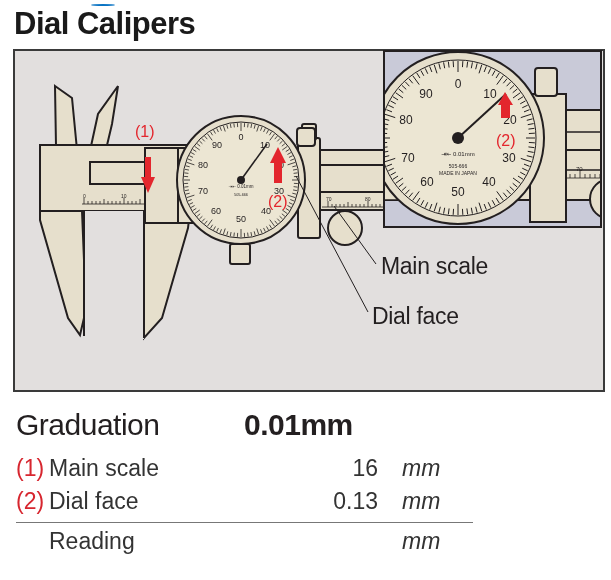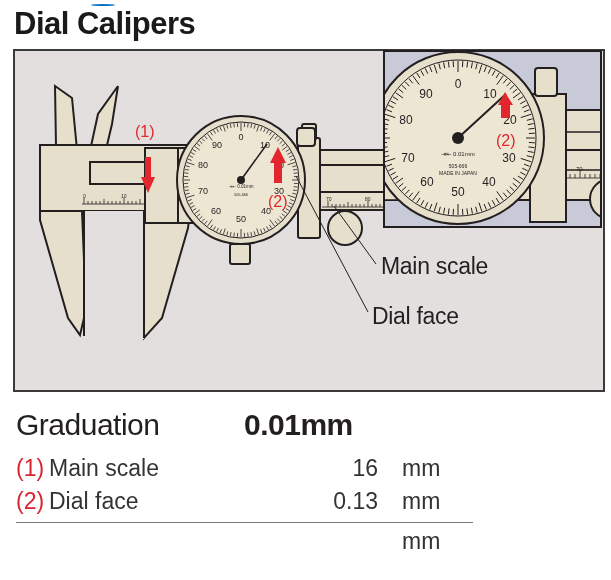--- a/index.html
+++ b/index.html
@@ -10,21 +10,21 @@
   .frame{position:absolute;left:13px;top:49px;width:588px;height:339px;border:2px solid #3a3a3a;background:#e2dfde;box-sizing:content-box;}
   svg.diagram{position:absolute;left:0;top:0;}
   .callout{position:absolute;font-size:23px;color:#231f20;white-space:nowrap;letter-spacing:-0.3px;}
   .table{position:absolute;left:16px;top:400px;width:460px;}
   .grad{position:absolute;left:0;top:8px;font-size:30px;font-weight:normal;color:#231f20;letter-spacing:-0.5px;}
   .grad-val{position:absolute;left:216px;top:8px;font-size:30px;font-weight:bold;color:#231f20;letter-spacing:-0.5px;margin-left:12px;}
   .row{position:absolute;left:0;width:460px;height:32px;font-size:23px;color:#333;}
   .row .num{color:#d7262f;position:absolute;left:0;}
   .row .lbl{position:absolute;left:33px;}
   .row .val{position:absolute;right:98px;text-align:right;}
-  .row .unit{position:absolute;left:386px;}
+  .row .unit{position:absolute;left:386px;font-style:italic;}
   .rule{position:absolute;left:0;top:122px;width:457px;height:1px;background:#777;}
 </style>
 </head>
 <body>
 
 <div class="title">
   <span class="dot"></span>
   <span class="txt">Dial Calipers</span>
 </div>
 
@@ -416,15 +416,16 @@
     <span class="unit">mm</span>
   </div>
   <div class="row" style="top:88px;">
     <span class="num">(2)</span>
     <span class="lbl">Dial face</span>
     <span class="val">0.13</span>
     <span class="unit">mm</span>
   </div>
   <div class="rule"></div>
   <div class="row" style="top:128px;">
+    <span class="lbl">Reading</span>
     <span class="unit">mm</span>
   </div>
 </div>
 
 </body></html>

